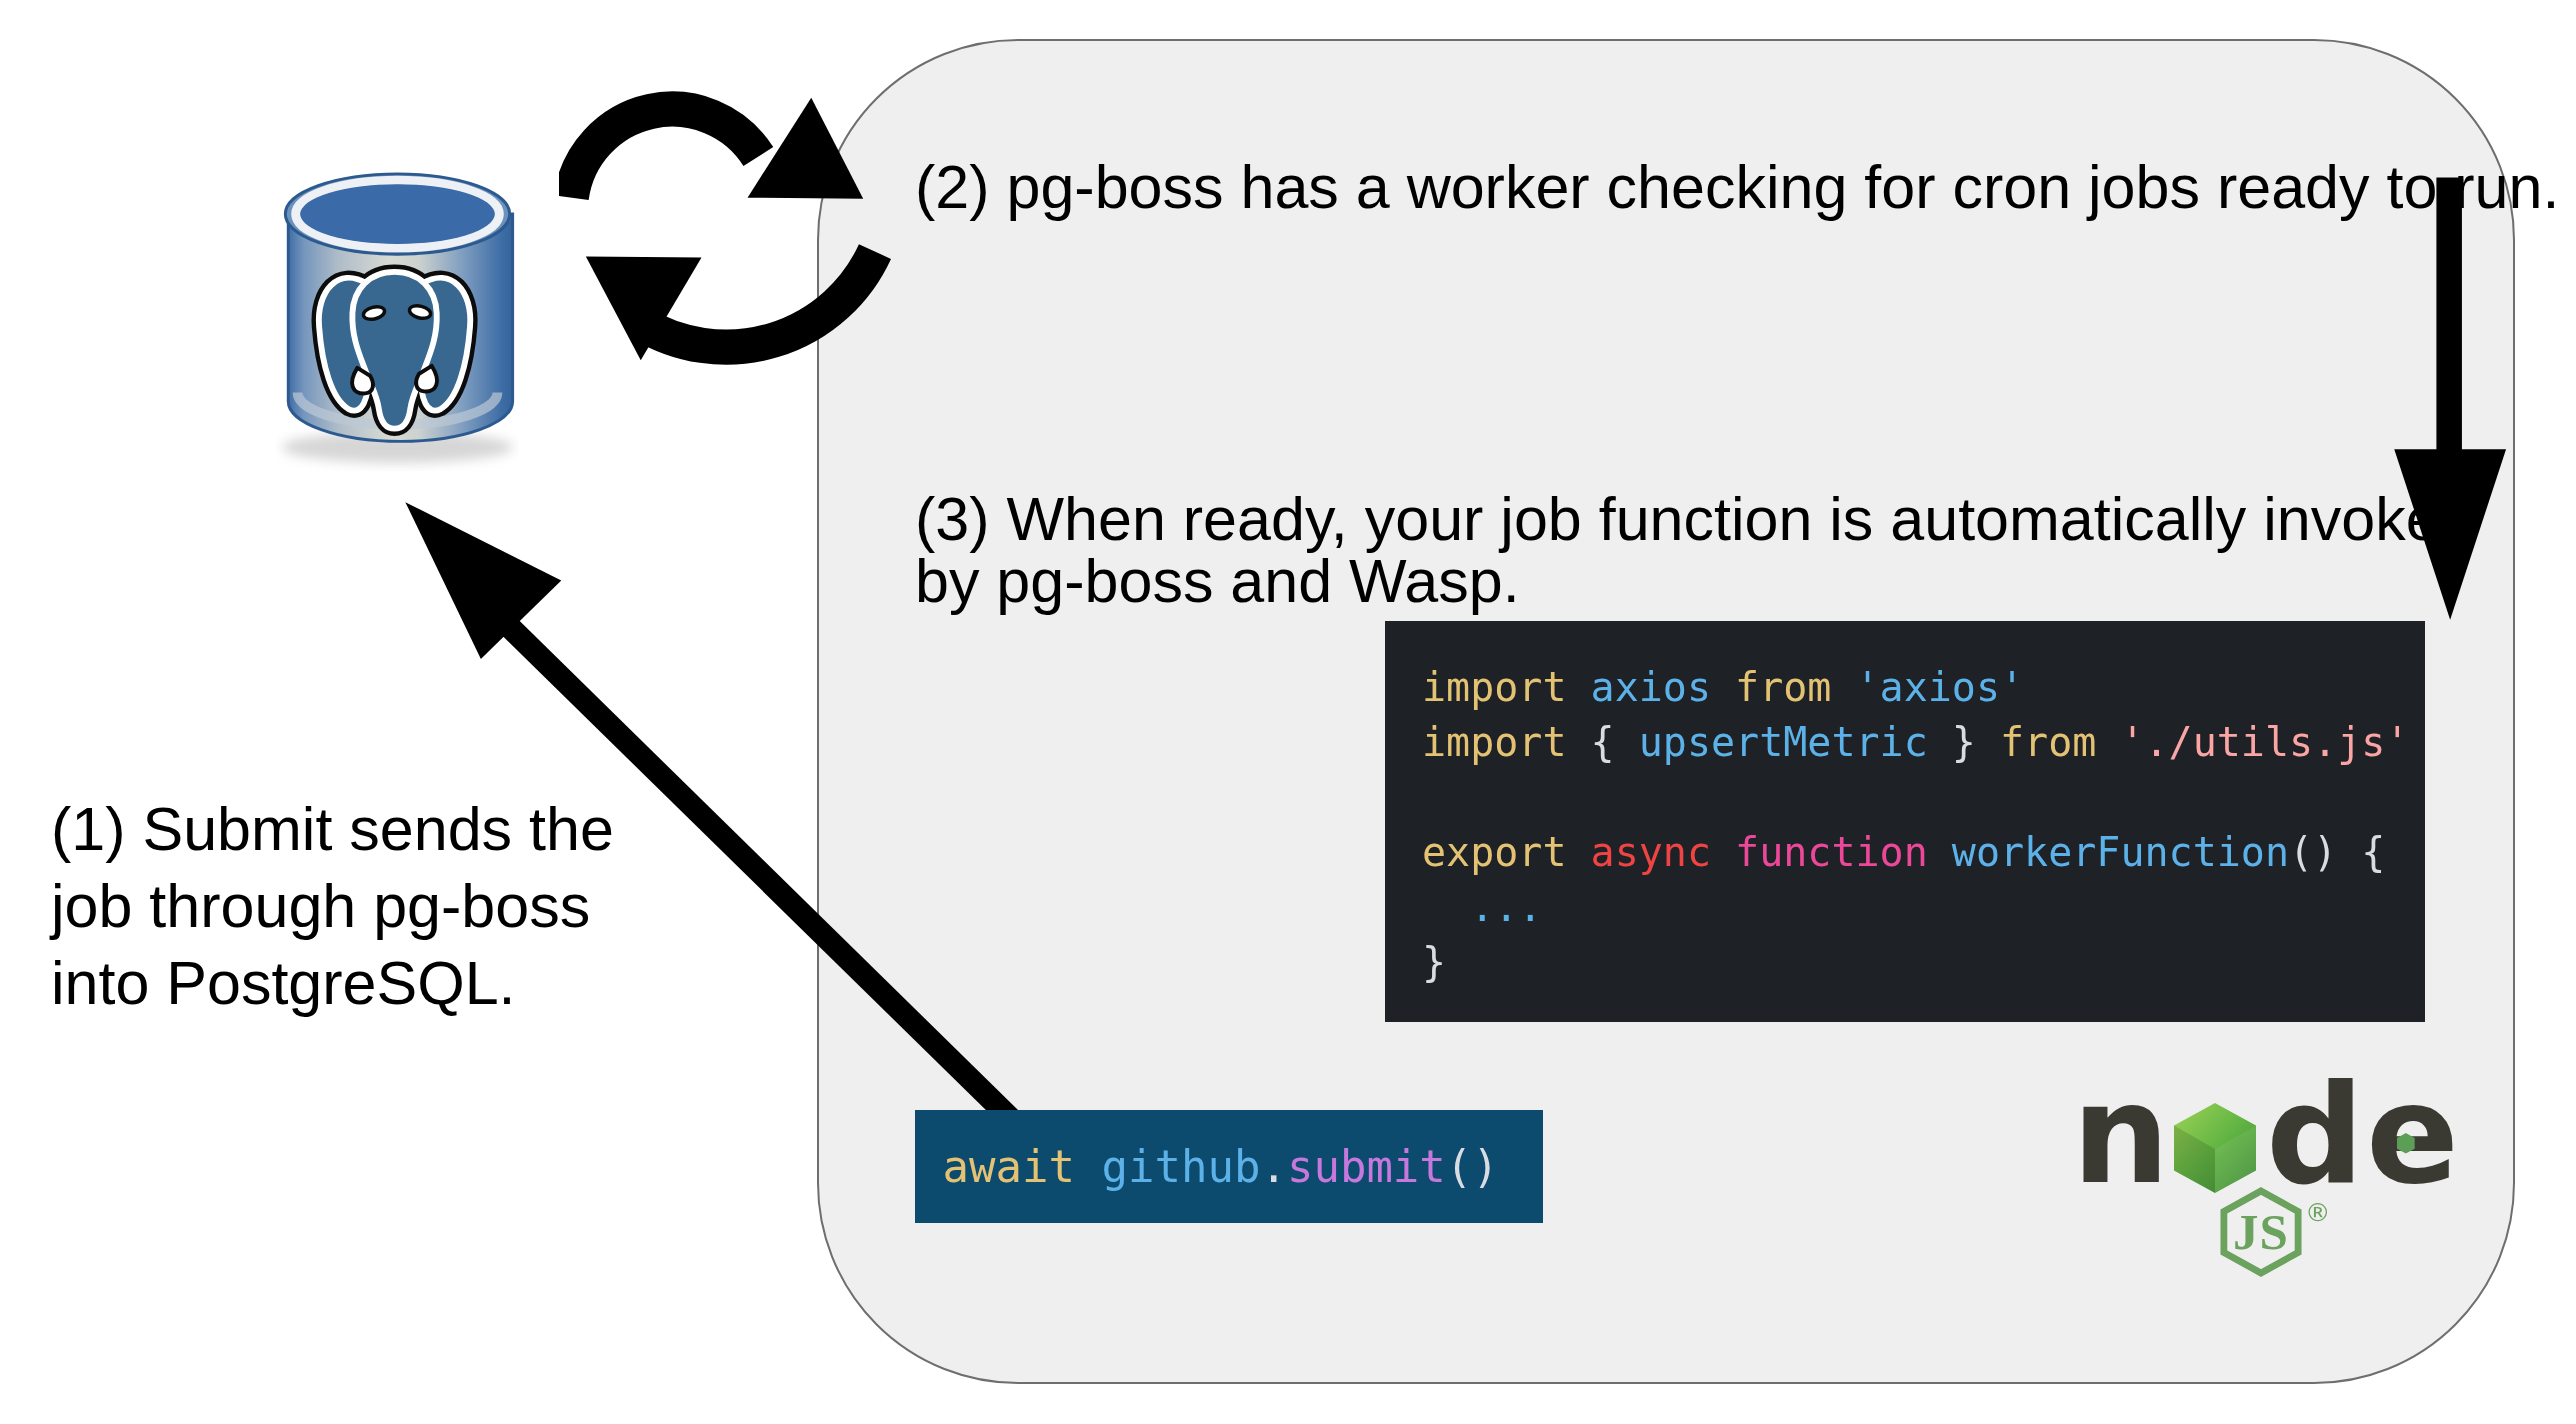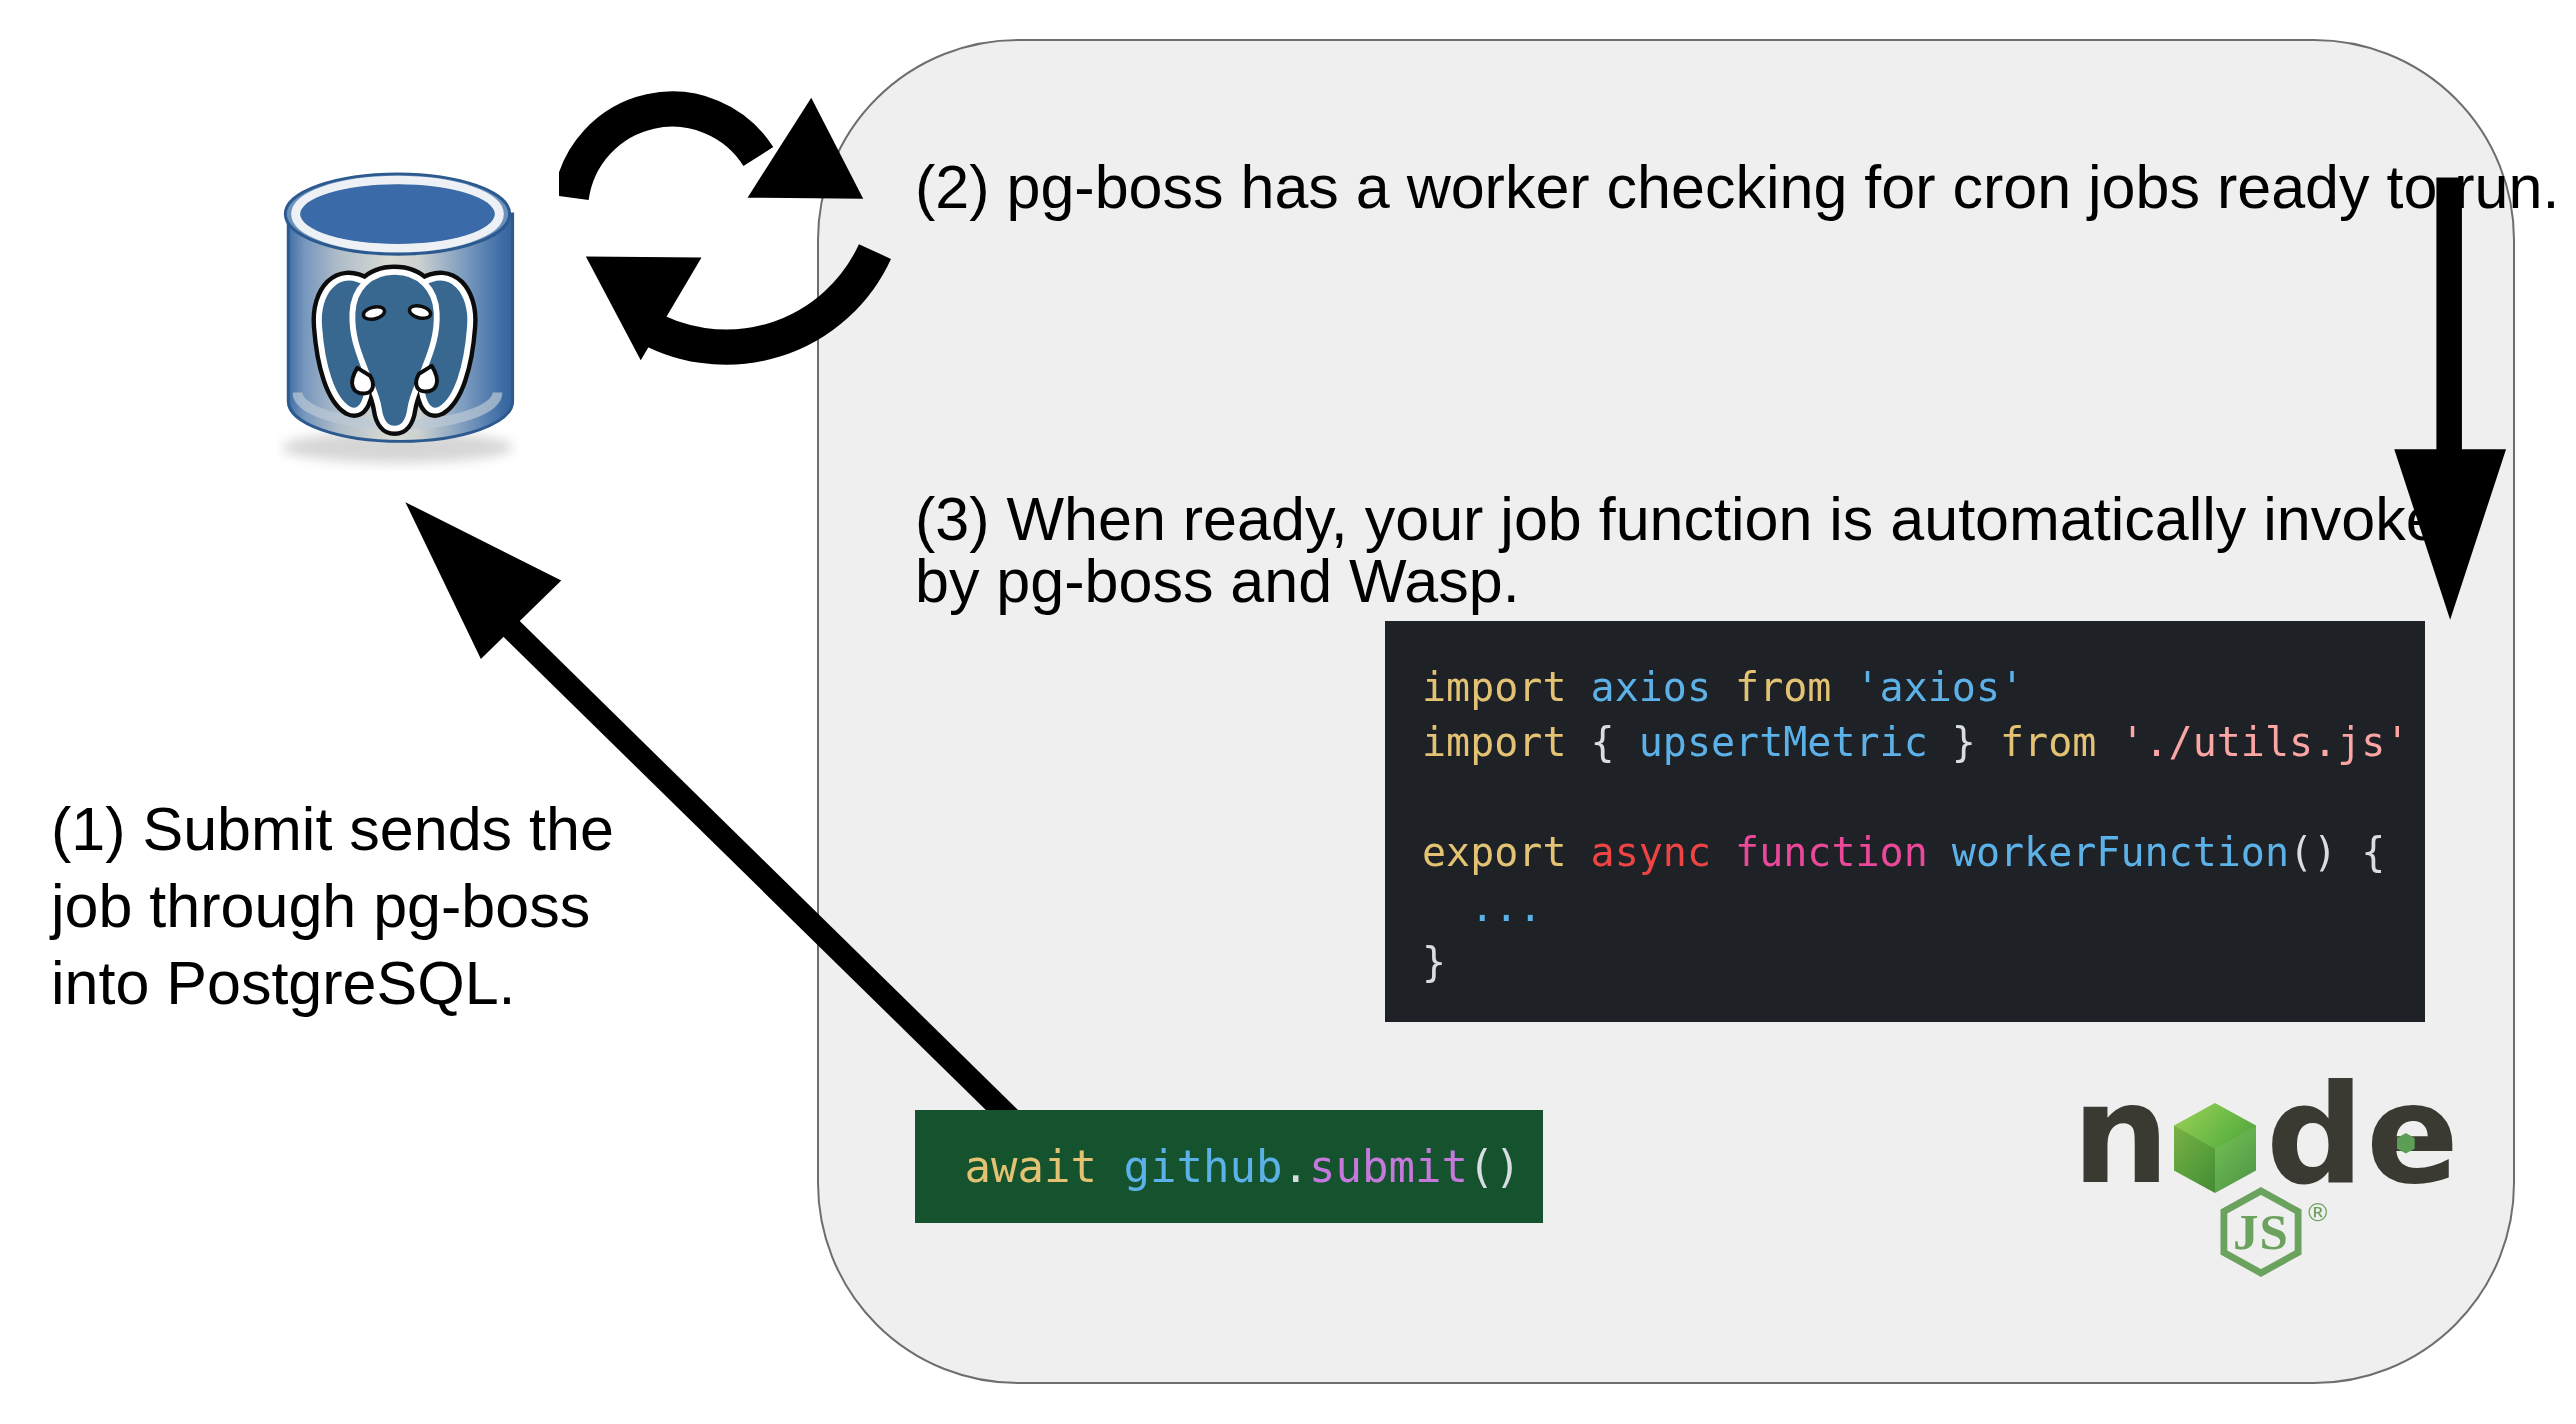--- a/index.html
+++ b/index.html
@@ -141,21 +141,21 @@
 
   <div id="worker-code-block" class="codeblock" style="background: rgb(30, 33, 38);">
       <div class="code-line"><span style="color: rgb(227, 195, 115);">import </span><span style="color: rgb(92, 178, 232);">axios </span><span style="color: rgb(227, 195, 115);">from </span><span style="color: rgb(92, 178, 232);">'axios'</span></div>
       <div class="code-line"><span style="color: rgb(227, 195, 115);">import </span><span style="color: rgb(217, 221, 227);">{ </span><span style="color: rgb(92, 178, 232);">upsertMetric</span><span style="color: rgb(217, 221, 227);"> } </span><span style="color: rgb(227, 195, 115);">from </span><span style="color: #fca5a5;">'./utils.js'</span></div>
       <div class="code-line">&nbsp;</div>
       <div class="code-line"><span style="color: rgb(227, 195, 115);">export </span><span style="color: #ef4444;">async </span><span style="color: #ec4899;">function </span><span style="color: rgb(92, 178, 232);">workerFunction</span><span style="color: rgb(217, 221, 227);">() {</span></div>
       <div class="code-line"><span style="color: rgb(92, 178, 232);">  ...</span></div>
       <div class="code-line"><span style="color: rgb(217, 221, 227);">}</span></div>
     </div>
 
-  <div id="submit-code-block" class="codeblock" style="background: #14532d; text-align: center;">
+  <div id="submit-code-block" class="codeblock" style="background: #0c4a6e;">
       <div class="code-line"><span style="color: rgb(227, 195, 115);">await </span><span style="color: rgb(92, 178, 232);">github</span><span style="color: rgb(217, 221, 227);">.</span><span style="color: rgb(198, 120, 221);">submit</span><span style="color: rgb(217, 221, 227);">()</span></div>
     </div>
 
   <div id="nodejs-logo">
     <span id="node-letter-n" class="node-letter">n</span>
     <svg id="node-hexagon-icon" width="82" height="90" viewBox="0 0 84 92" xmlns="http://www.w3.org/2000/svg">
       <defs>
         <linearGradient id="nodegrad" x1="0" y1="0" x2="1" y2="1">
           <stop offset="0" stop-color="#9ed356"></stop>
           <stop offset="0.5" stop-color="#63b544"></stop>

